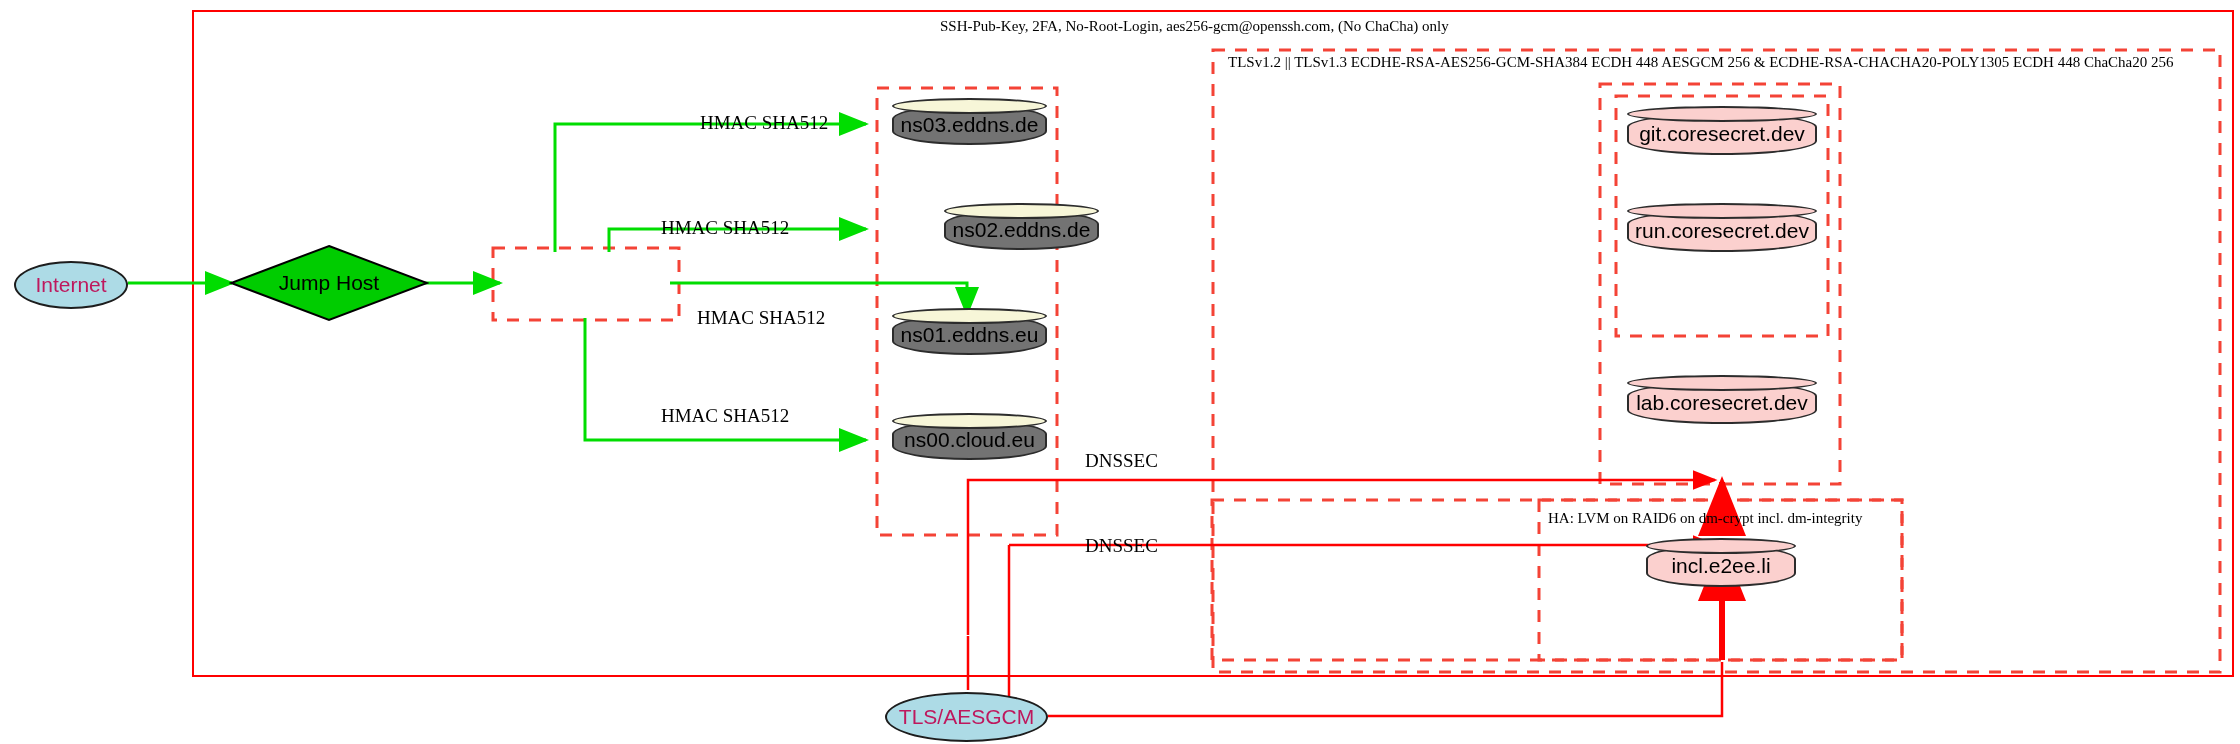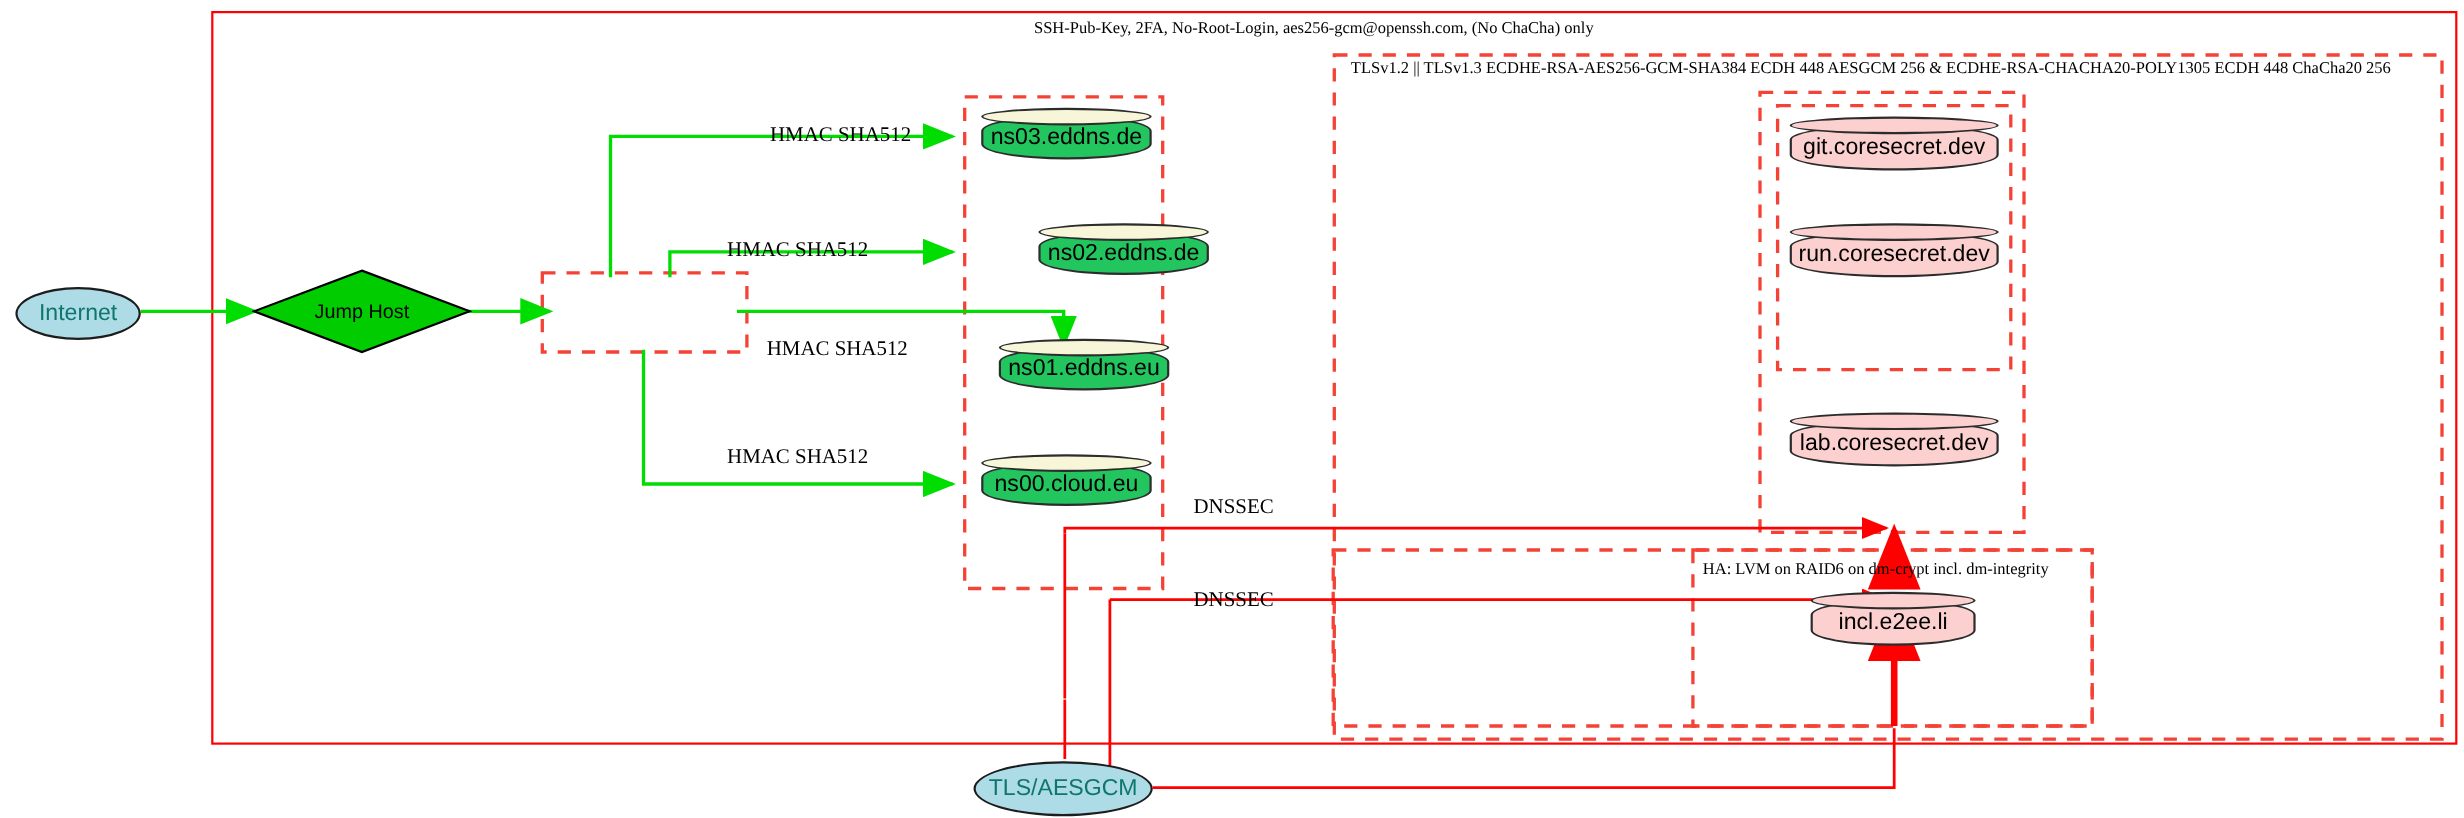--- a/index.html
+++ b/index.html
@@ -17,37 +17,37 @@
   .edge-label{font-family:"Liberation Serif",serif;font-size:19px;color:#000;}
 
   
   .cyl{position:absolute;box-sizing:border-box;border:2px solid #2c2c2c;
        border-radius:50%/14px;display:flex;align-items:center;justify-content:center;}
   .cyl .cap{position:absolute;left:-2px;right:-2px;top:-9px;height:16px;
        border:2px solid #2c2c2c;border-radius:50%;box-sizing:border-box;}
   .cyl .txt{position:relative;z-index:2;font-size:21px;color:#000;
        font-family:"Liberation Sans",sans-serif;}
 
-  .cyl-yellow{background:#22c55e;}
+  .cyl-yellow{background:#737373;}
   .cyl-yellow .cap{background:#f7f6d8;}
   .cyl-pink{background:#fbd0ce;}
   .cyl-pink .cap{background:#fbd0ce;}
   .cyl-lav{background:#e2e2f4;}
   .cyl-lav .cap{background:#e2e2f4;}
 
   
   .ell{position:absolute;border:2px solid #1d1d1d;border-radius:50%;
        background:#addbe6;display:flex;align-items:center;justify-content:center;
-       font-size:21px;color:#0f766e;box-sizing:border-box;}
+       font-size:21px;color:#be185d;box-sizing:border-box;}
 
   
   .diamond-wrap{position:absolute;}
   .diamond-wrap .dtext{position:absolute;left:0;top:0;width:100%;height:100%;
        display:flex;align-items:center;justify-content:center;
-       font-size:18px;color:#000;z-index:3;}
+       font-size:21px;color:#000;z-index:3;}
 </style>
 </head>
 <body>
 
 <div id="stage">
 
   <svg id="wires" viewBox="0 0 2240 744">
     <defs>
       <marker id="ghead" markerWidth="10" markerHeight="8" refX="9" refY="4" orient="auto">
         <path d="M0,0 L10,4 L0,8 z" fill="#00dd00"></path>
@@ -127,21 +127,21 @@
   <div class="cyl cyl-yellow" style="left:892px;top:105px;width:155px;height:40px;">
     <div class="cap"></div>
     <span class="txt">ns03.eddns.de</span>
   </div>
 
   <div class="cyl cyl-yellow" style="left:944px;top:210px;width:155px;height:40px;">
     <div class="cap"></div>
     <span class="txt">ns02.eddns.de</span>
   </div>
 
-  <div class="cyl cyl-yellow" style="left:892px;top:315px;width:155px;height:40px;margin-left:16px;">
+  <div class="cyl cyl-yellow" style="left:892px;top:315px;width:155px;height:40px;">
     <div class="cap"></div>
     <span class="txt">ns01.eddns.eu</span>
   </div>
 
   <div class="cyl cyl-yellow" style="left:892px;top:420px;width:155px;height:40px;">
     <div class="cap"></div>
     <span class="txt">ns00.cloud.eu</span>
   </div>
 
   <div class="cyl cyl-pink" style="left:1627px;top:113px;width:190px;height:42px;">

